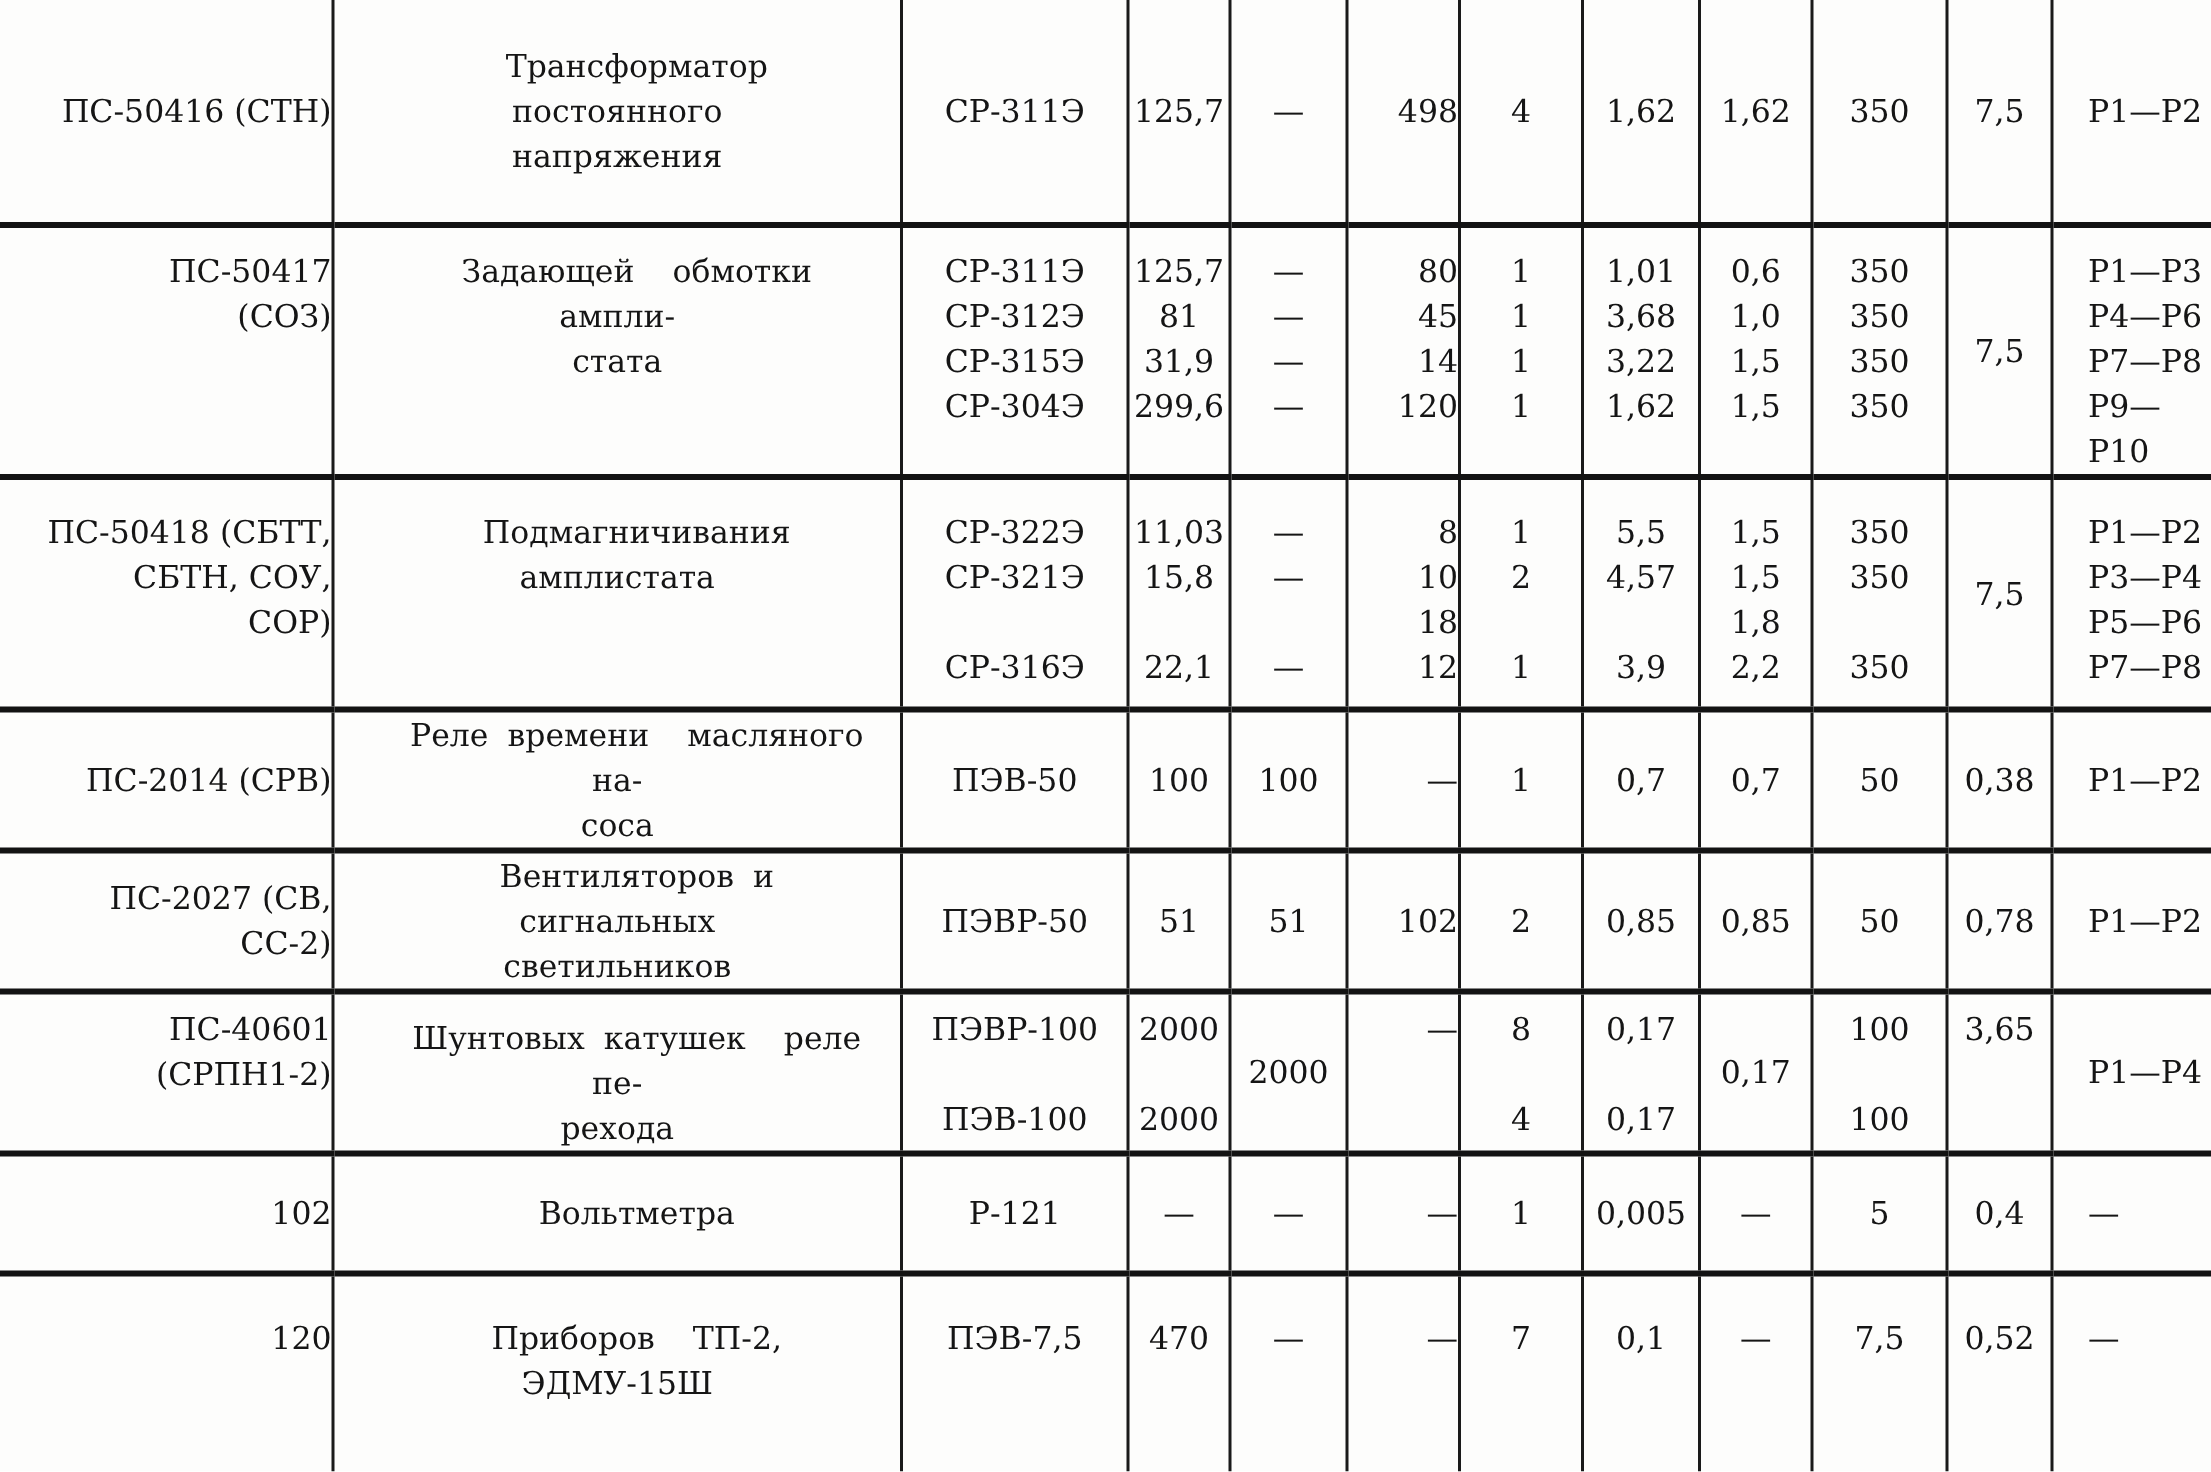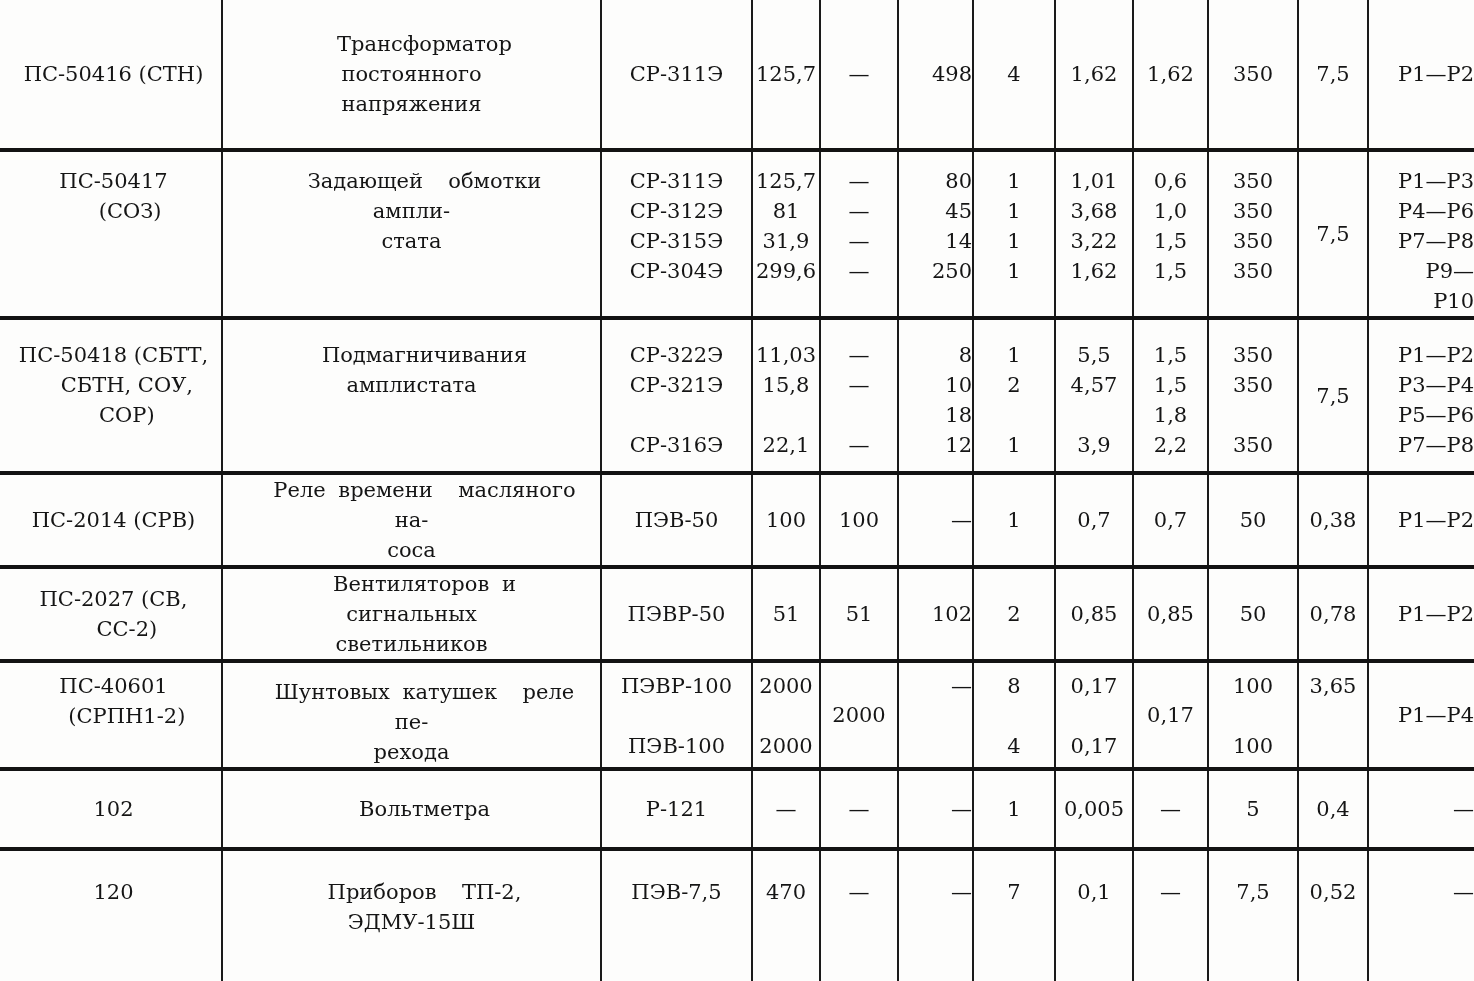--- a/index.html
+++ b/index.html
@@ -27,24 +27,24 @@
     border-right:2px solid #1a1a1a;
     overflow:hidden;
   }
   td:last-child{border-right:none;}
   tr.bt td{border-top:4px solid #131313;}
   
   tr.r1{height:150px;} tr.r2{height:155px;} tr.r3{height:155px;}
   tr.r4{height:67px;}  tr.r5{height:81px;margin-left:44px;}  tr.r6{height:100px;}
   tr.r7{height:80px;}  tr.r8{height:177px;}
   
-  td.c1{text-align:center;padding-left:6px;}
+  td.c1{text-align:right;padding-left:6px;}
   td.c2{text-align:center;padding:0 8px;text-indent:26px;word-spacing:6px;}
   td.c6{text-align:right;}
-  td.c12{text-align:right;padding-left:23px;}
+  td.c12{text-align:left;padding-left:23px;}
   
   td.top{vertical-align:top;}
   tr.r2 td.top{padding-top:14px;}
   tr.r3 td.top{padding-top:20px;}
   tr.r6 td.top{padding-top:8px;}
   tr.r8 td.top{padding-top:26px;}
   tr.r2 td.c2.top, tr.r3 td.c2.top, tr.r6 td.c2.top, tr.r8 td.c2.top{padding-top:14px;}
   tr.r3 td.c2.top{padding-top:20px;}
   tr.r8 td.c2.top{padding-top:26px;}
 </style>
@@ -98,21 +98,21 @@
 81
 31,9
 299,6</td>
       <td class="c5 top">—
 —
 —
 —</td>
       <td class="c6 top">80
 45
 14
-250</td>
+120</td>
       <td class="c7 top">1
 1
 1
 1</td>
       <td class="c8 top">1,01
 3,68
 3,22
 1,62</td>
       <td class="c9 top">0,6
 1,0

